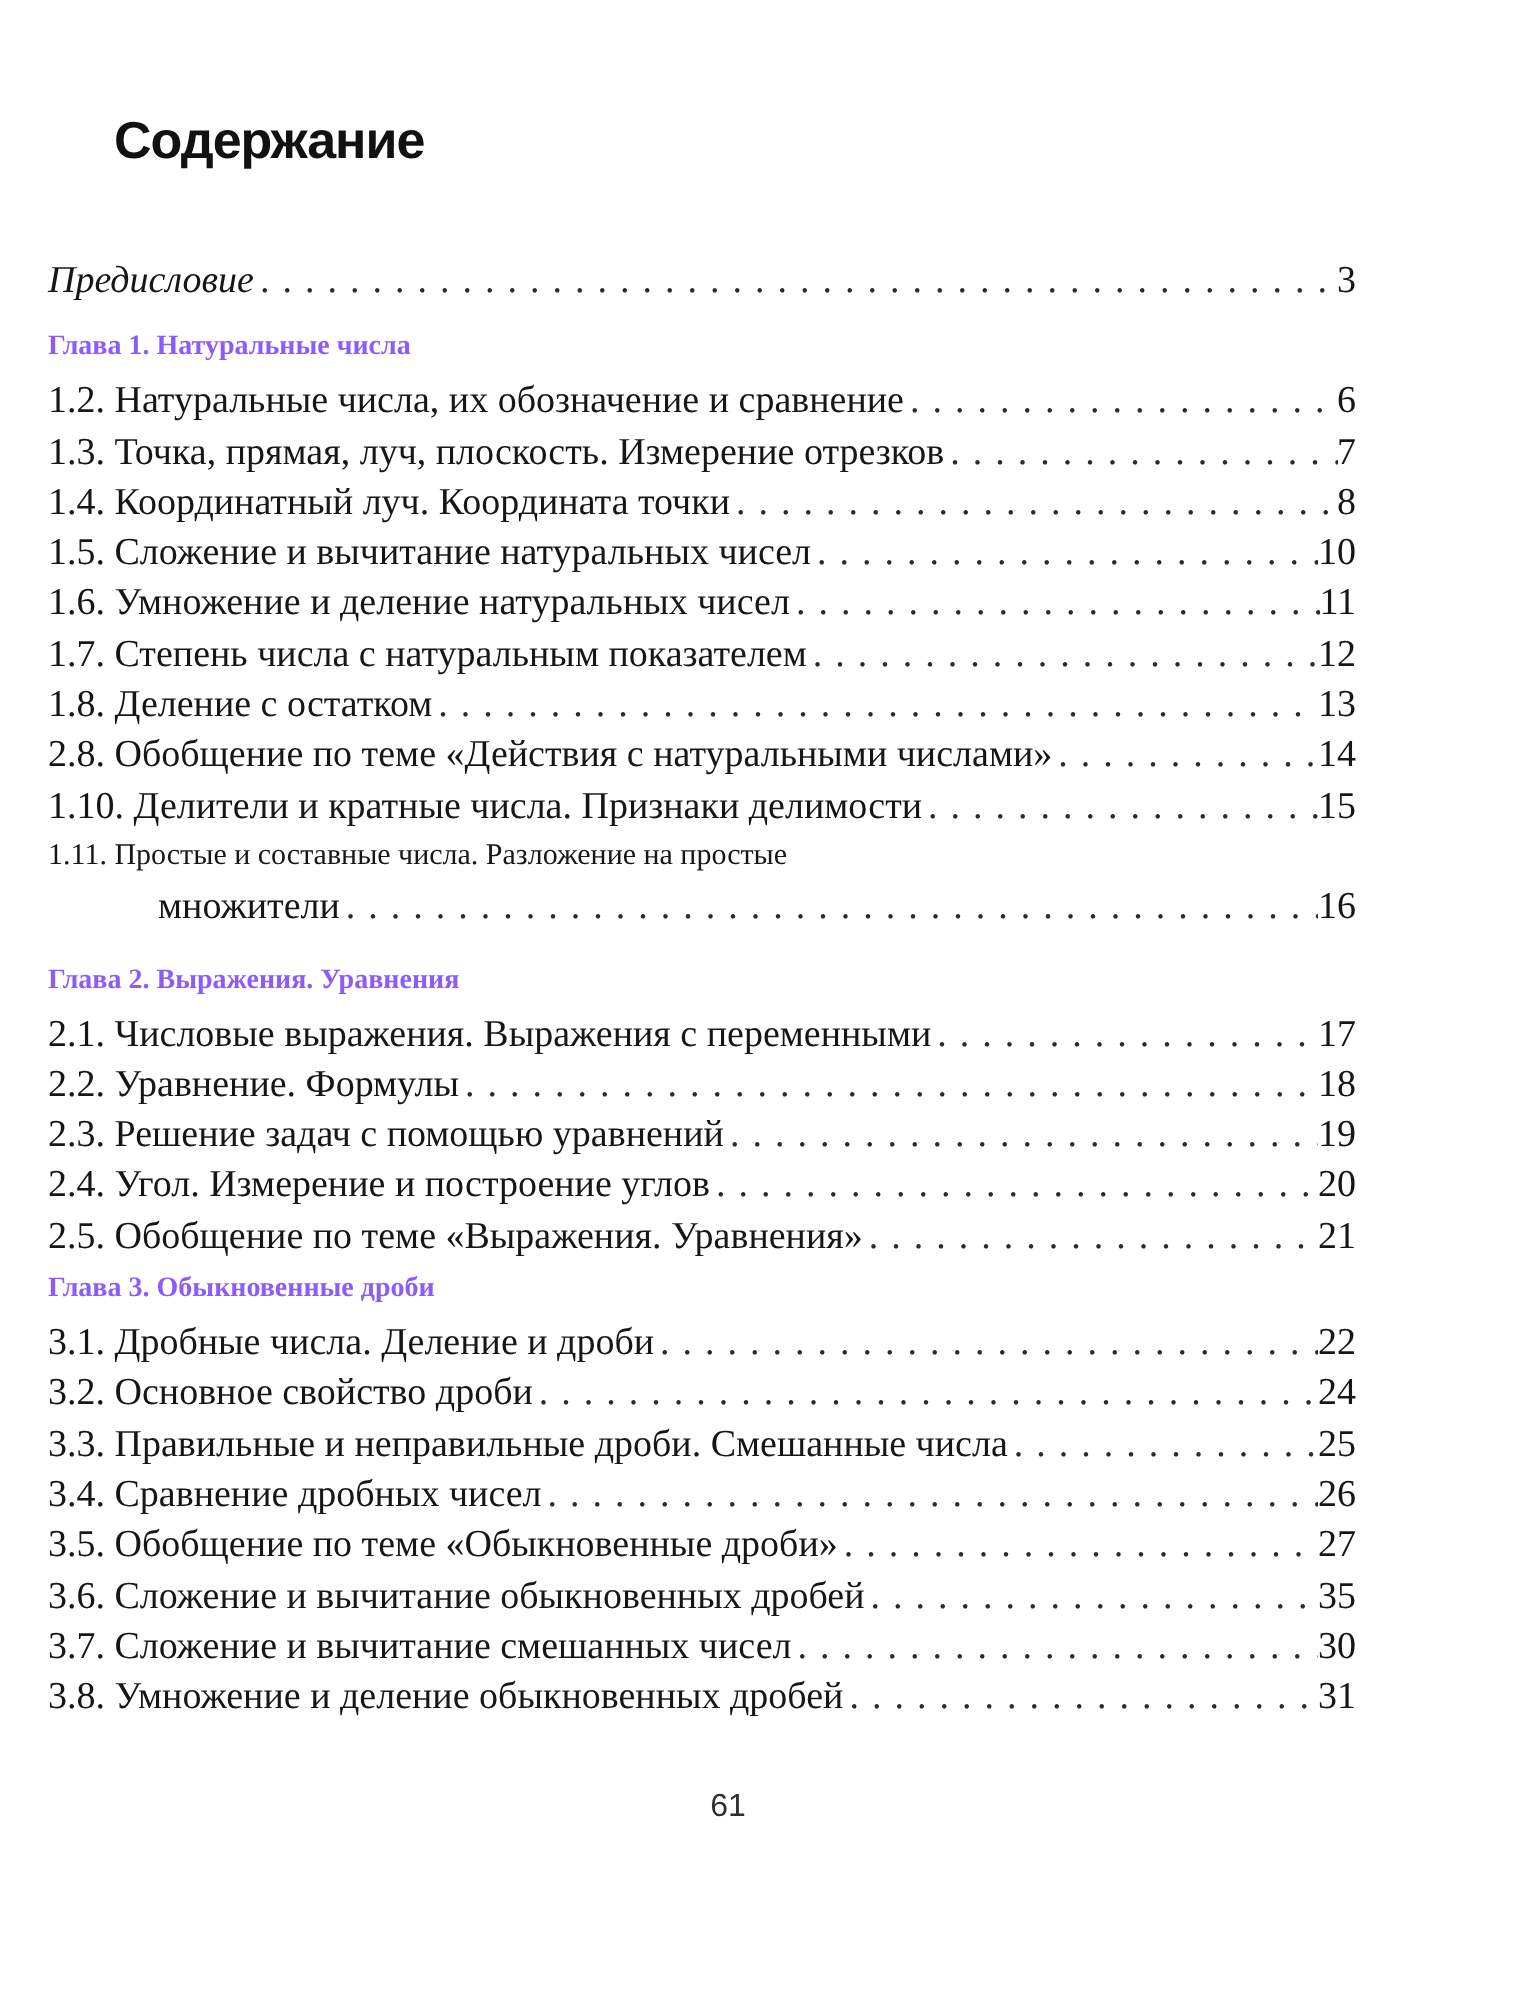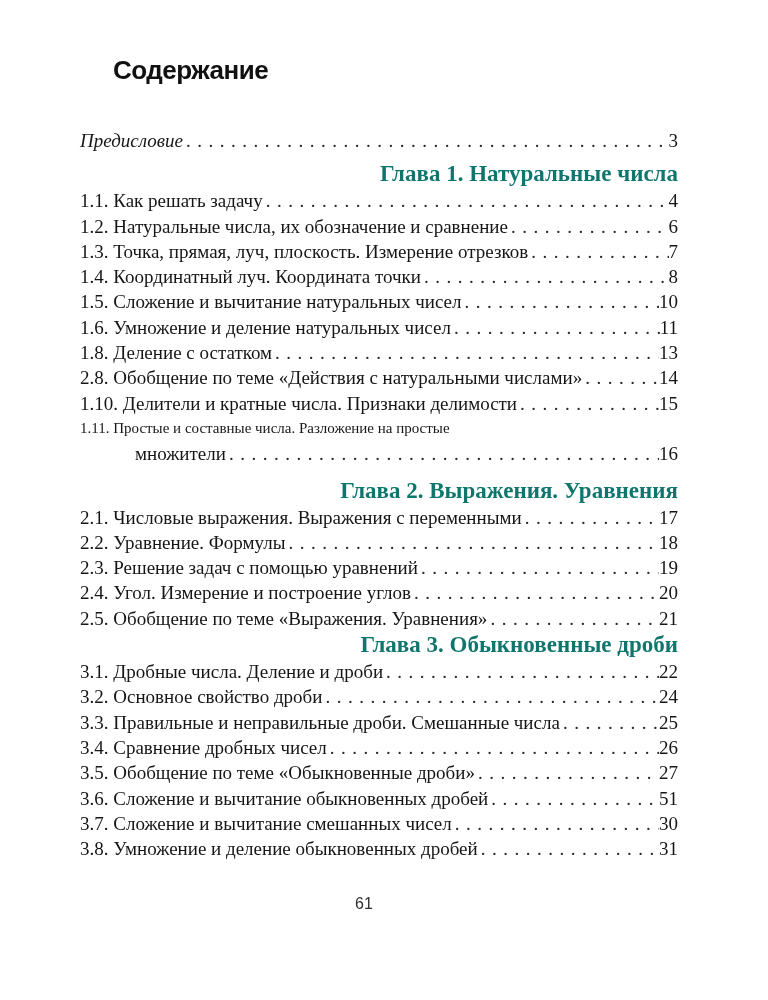--- a/index.html
+++ b/index.html
@@ -7,21 +7,21 @@
   body {
     width: 768px; height: 1000px;
     background: #ffffff;
     font-family: "Liberation Serif", serif;
     color: #161616;
     -webkit-font-smoothing: antialiased;
   }
   .page {
     position: relative;
     width: 768px; height: 1000px;
-    padding: 56px 90px 0 80px;
+    padding: 56px 90px 0 24px;
     background: #ffffff;
     overflow: hidden;
   }
   .toc-title {
     font-family: "Liberation Sans", sans-serif;
     font-weight: 700;
     font-size: 26px;
     line-height: 28px;
     letter-spacing: -0.5px;
     margin-left: 33px;
@@ -43,26 +43,26 @@
     color: #2a2a2a;
   }
   .dots::after {
     content: "..........................................................................................";
     letter-spacing: 6.5px;
   }
   .pg { white-space: nowrap; flex: 0 0 auto; }
   .preface-row { margin-top: 44px; }
   .preface-row .label { font-style: italic; }
   .chapter-heading {
-    text-align: right;
+    text-align: left;
     font-weight: 700;
-    font-size: 23px;
+    font-size: 14px;
     line-height: 25px;
     margin-bottom: 2px;
-    color: #0f766e;
+    color: #8b5cf6;
   }
   .chapter-1 .chapter-heading { margin-top: 8px; }
   .chapter-2 .chapter-heading { margin-top: 11px; }
   .chapter-3 .chapter-heading { margin-top: 1px; }
   .entry-line1 {
     font-size: 15px;
     line-height: 25.3px;
     white-space: nowrap;
   }
   .entry-cont { padding-left: 55px; }
@@ -87,25 +87,20 @@
   <div class="row preface-row">
     <span class="label">Предисловие</span>
     <span class="dots"></span>
     <span class="pg">3</span>
   </div>
 
   <section class="chapter chapter-1">
     <div class="chapter-heading">Глава 1. Натуральные числа</div>
 
     <div class="row">
-      <span class="label">1.1. Как решать задачу</span>
-      <span class="dots"></span>
-      <span class="pg">4</span>
-    </div>
-    <div class="row">
       <span class="label">1.2. Натуральные числа, их обозначение и сравнение</span>
       <span class="dots"></span>
       <span class="pg">6</span>
     </div>
     <div class="row">
       <span class="label">1.3. Точка, прямая, луч, плоскость. Измерение отрезков</span>
       <span class="dots"></span>
       <span class="pg">7</span>
     </div>
     <div class="row">
@@ -115,20 +110,25 @@
     </div>
     <div class="row">
       <span class="label">1.5. Сложение и вычитание натуральных чисел</span>
       <span class="dots"></span>
       <span class="pg">10</span>
     </div>
     <div class="row">
       <span class="label">1.6. Умножение и деление натуральных чисел</span>
       <span class="dots"></span>
       <span class="pg">11</span>
+    </div>
+    <div class="row">
+      <span class="label">1.7. Степень числа с натуральным показателем</span>
+      <span class="dots"></span>
+      <span class="pg">12</span>
     </div>
     <div class="row">
       <span class="label">1.8. Деление с остатком</span>
       <span class="dots"></span>
       <span class="pg">13</span>
     </div>
     <div class="row">
       <span class="label">2.8. Обобщение по теме «Действия с натуральными числами»</span>
       <span class="dots"></span>
       <span class="pg">14</span>
@@ -202,21 +202,21 @@
       <span class="pg">26</span>
     </div>
     <div class="row">
       <span class="label">3.5. Обобщение по теме «Обыкновенные дроби»</span>
       <span class="dots"></span>
       <span class="pg">27</span>
     </div>
     <div class="row">
       <span class="label">3.6. Сложение и вычитание обыкновенных дробей</span>
       <span class="dots"></span>
-      <span class="pg">51</span>
+      <span class="pg">35</span>
     </div>
     <div class="row">
       <span class="label">3.7. Сложение и вычитание смешанных чисел</span>
       <span class="dots"></span>
       <span class="pg">30</span>
     </div>
     <div class="row">
       <span class="label">3.8. Умножение и деление обыкновенных дробей</span>
       <span class="dots"></span>
       <span class="pg">31</span>

